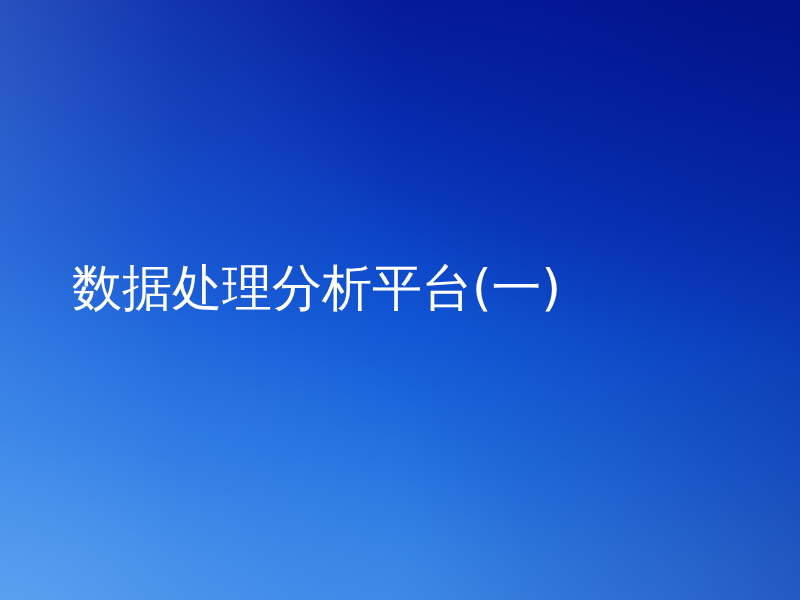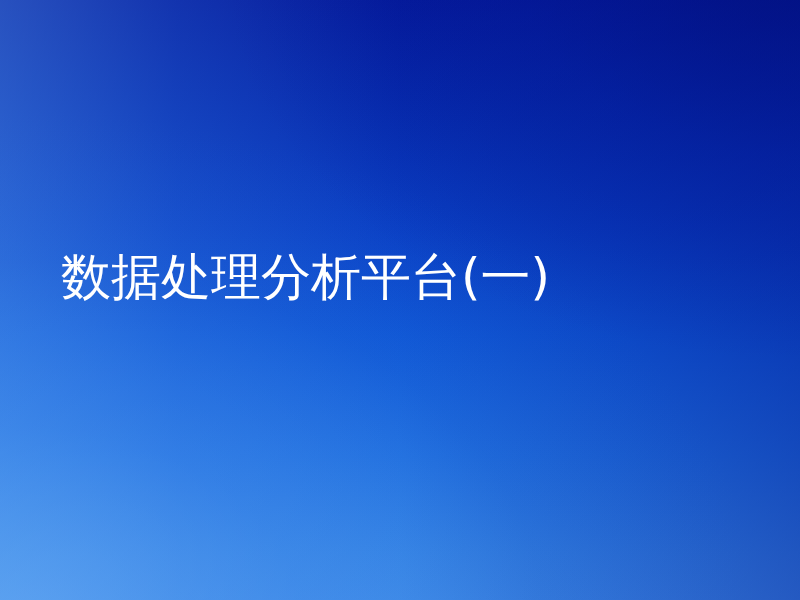--- a/index.html
+++ b/index.html
@@ -73,21 +73,21 @@
 
   .title-layer {
     position: absolute;
     inset: 0;
   }
 
   #slide-title {
     position: absolute;
     left: 61px;
     top: 248px;
-    margin: 0;
+    margin: 11px;
     color: #ffffff;
     font-family: "DejaVu Sans", "Liberation Sans", sans-serif;
     font-size: 50px;
     font-weight: 400;
     line-height: 58px;
     letter-spacing: 0px;
     white-space: nowrap;
     text-rendering: geometricPrecision;
   }
 </style>

